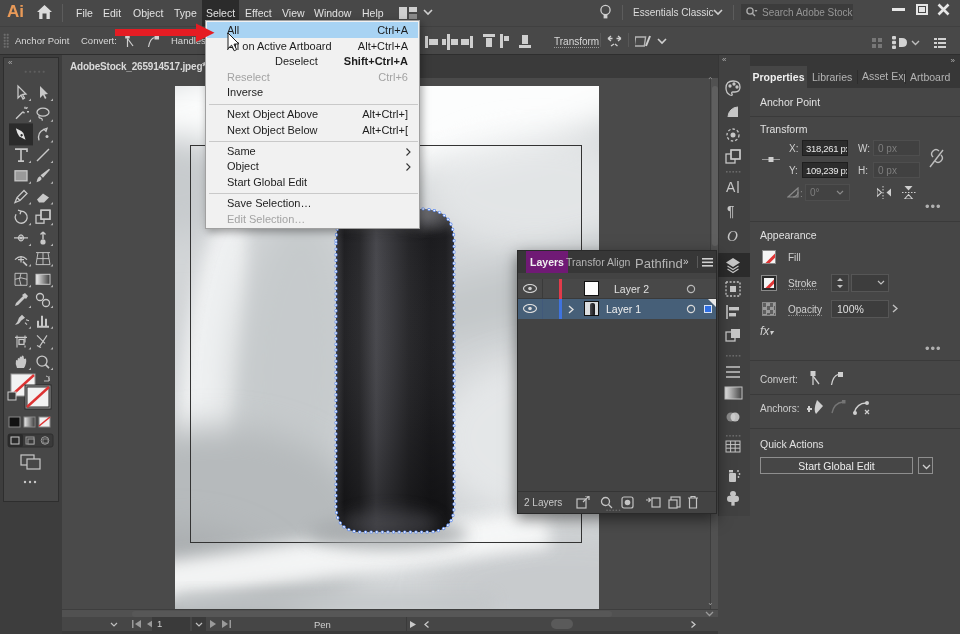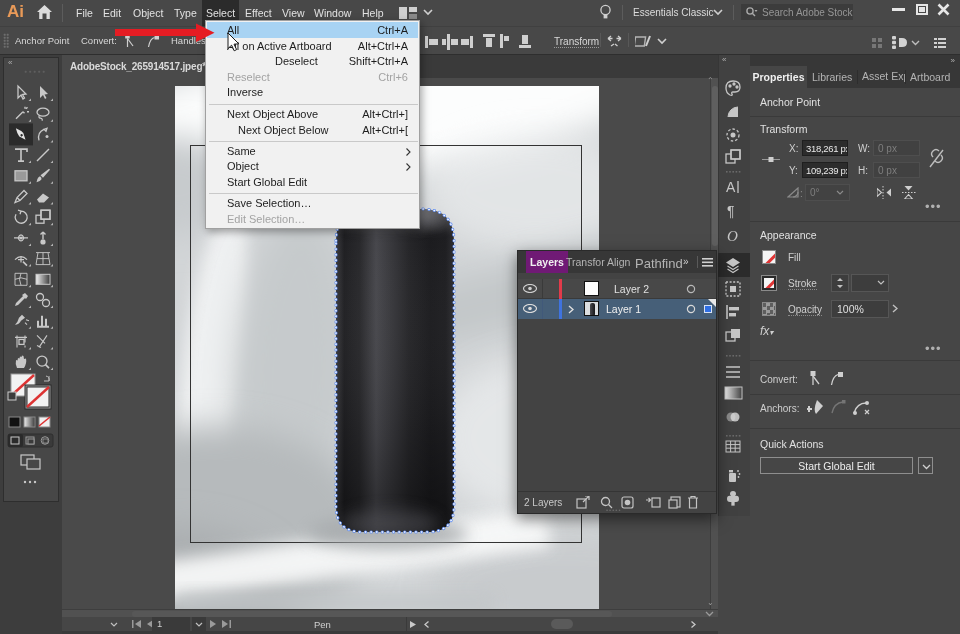--- a/index.html
+++ b/index.html
@@ -744,28 +744,28 @@
   <div class="abs" style="left:88px;top:258px;width:24px;height:3px;color:#6a6a6a;font-size:6px;line-height:3px;letter-spacing:1px;">•••••</div>
 </div>
 
 <div class="abs" id="menu" style="left:205px;top:20px;width:215px;height:209px;background:#f1f1f1;border:1px solid #a0a0a0;box-shadow:2px 3px 8px rgba(0,0,0,0.35);font-size:11px;color:#1d1d1d;">
   <div class="abs" style="left:1px;top:1px;width:211px;height:16px;background:#a8d3f3;"></div>
   <span class="abs" style="left:21px;top:3px;">All</span>
     <span class="abs" style="right:11px;top:3px;">Ctrl+A</span>
   <span class="abs" style="left:21px;top:18.5px;">All on Active Artboard</span>
     <span class="abs" style="right:11px;top:18.5px;">Alt+Ctrl+A</span>
   <span class="abs" style="left:21px;top:34px;padding-left:48px;">Deselect</span>
-    <span class="abs" style="right:11px;top:34px;">Shift+Ctrl+A</span>
+    <span class="abs" style="right:11px;top:34px;font-weight:bold;">Shift+Ctrl+A</span>
   <span class="abs" style="left:21px;top:49.5px;color:#a3a3a3;">Reselect</span>
     <span class="abs" style="right:11px;top:49.5px;color:#a3a3a3;">Ctrl+6</span>
   <span class="abs" style="left:21px;top:65px;">Inverse</span>
   <div class="abs" style="left:3px;top:82.5px;width:209px;height:1px;background:#c9c9c9;"></div>
   <span class="abs" style="left:21px;top:87px;">Next Object Above</span>
     <span class="abs" style="right:11px;top:87px;">Alt+Ctrl+]</span>
-  <span class="abs" style="left:21px;top:102.5px;margin-left:11px;">Next Object Below</span>
+  <span class="abs" style="left:21px;top:102.5px;">Next Object Below</span>
     <span class="abs" style="right:11px;top:102.5px;">Alt+Ctrl+[</span>
   <div class="abs" style="left:3px;top:119.5px;width:209px;height:1px;background:#c9c9c9;"></div>
   <span class="abs" style="left:21px;top:123.5px;">Same</span>
   <svg class="abs" style="right:8px;top:126.5px;" width="5" height="8" viewBox="0 0 5 8">
       <path d="M0.5 0.5 L4 4 L0.5 7.5" stroke="#333" stroke-width="1.1" fill="none"></path>
     </svg>
   <span class="abs" style="left:21px;top:139px;">Object</span>
   <svg class="abs" style="right:8px;top:142px;" width="5" height="8" viewBox="0 0 5 8">
       <path d="M0.5 0.5 L4 4 L0.5 7.5" stroke="#333" stroke-width="1.1" fill="none"></path>
     </svg>

